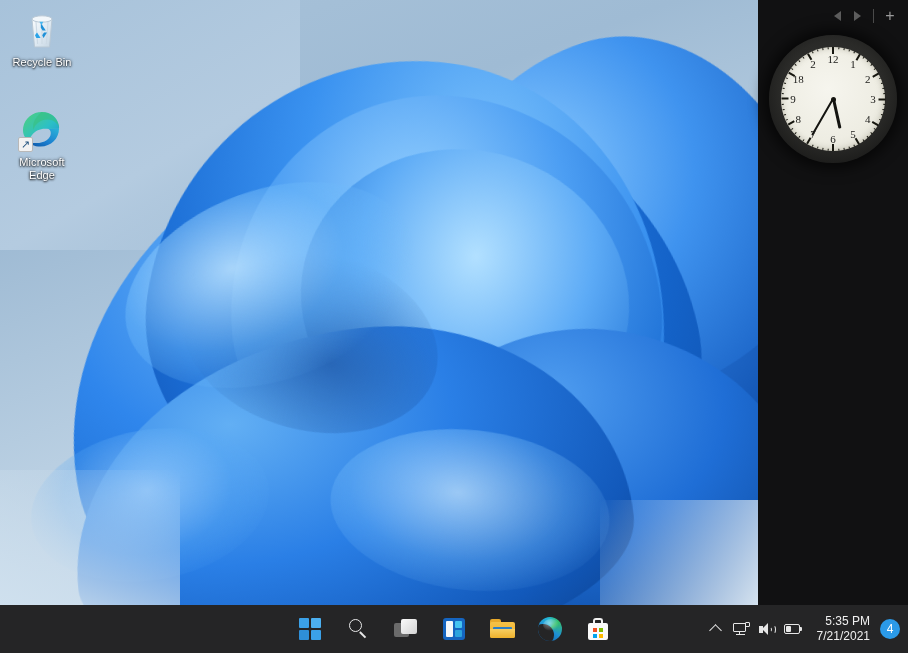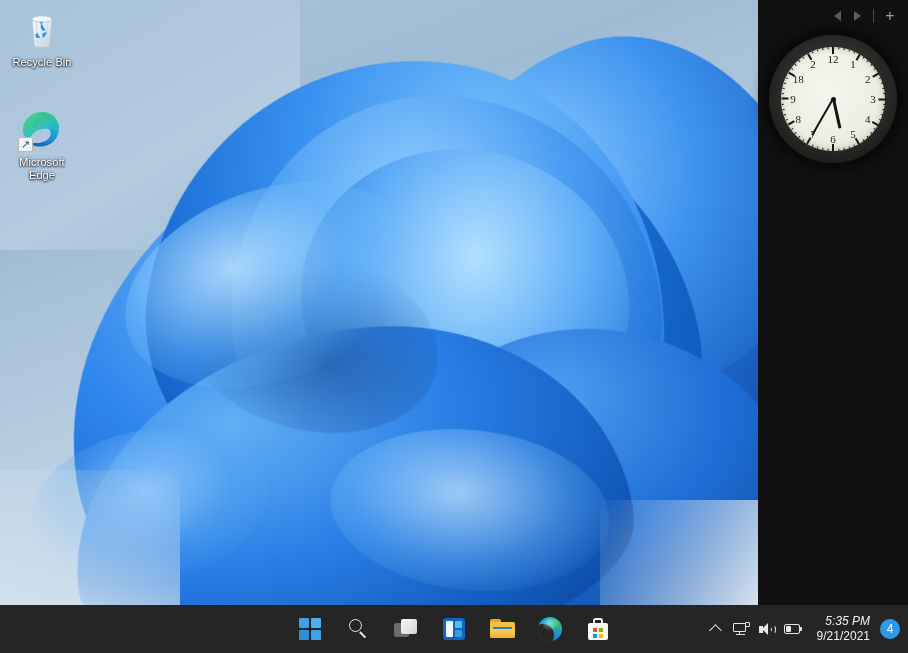--- a/index.html
+++ b/index.html
@@ -356,21 +356,21 @@
     position:absolute; left:16.5px; top:4px; width:2px; height:4px;
     background:#e6e6e6; border-radius:0 1px 1px 0;
   }
   .bat-ic .fill {
     position:absolute; left:2px; top:3px; width:5px; height:6px; background:#e6e6e6; border-radius:1px;
   }
   #tb-clock {
     display:flex; flex-direction:column; align-items:flex-end; justify-content:center;
     padding:0 8px 0 10px; cursor:default;
   }
-  #tb-clock .t { font-size:12px; color:#f0f0f0; line-height:15px;font-style:italic; }
+  #tb-clock .t { font-size:12px; color:#f0f0f0; line-height:15px; }
   #tb-clock .d { font-size:12px; color:#f0f0f0; line-height:15px; }
   #notif-badge {
     width:20px; height:20px; border-radius:50%;
     background:#2b9ae8; color:#fff; font-size:12px;
     display:flex; align-items:center; justify-content:center;
     margin-left:2px; cursor:default;
   }
 </style>
 </head>
 <body>
@@ -757,19 +757,19 @@
       </div>
       <div class="tray-btn">
         <span class="bat-ic">
           <i class="shell"></i>
             <i class="tip"></i>
             <i class="fill"></i>
         </span>
       </div>
       <div id="tb-clock">
         <span class="t">5:35 PM</span>
-        <span class="d">9/21/2021</span>
+        <span class="d">7/21/2021</span>
       </div>
       <div id="notif-badge">4</div>
     </div>
   </div>
 
 </div>
 
 </body></html>

